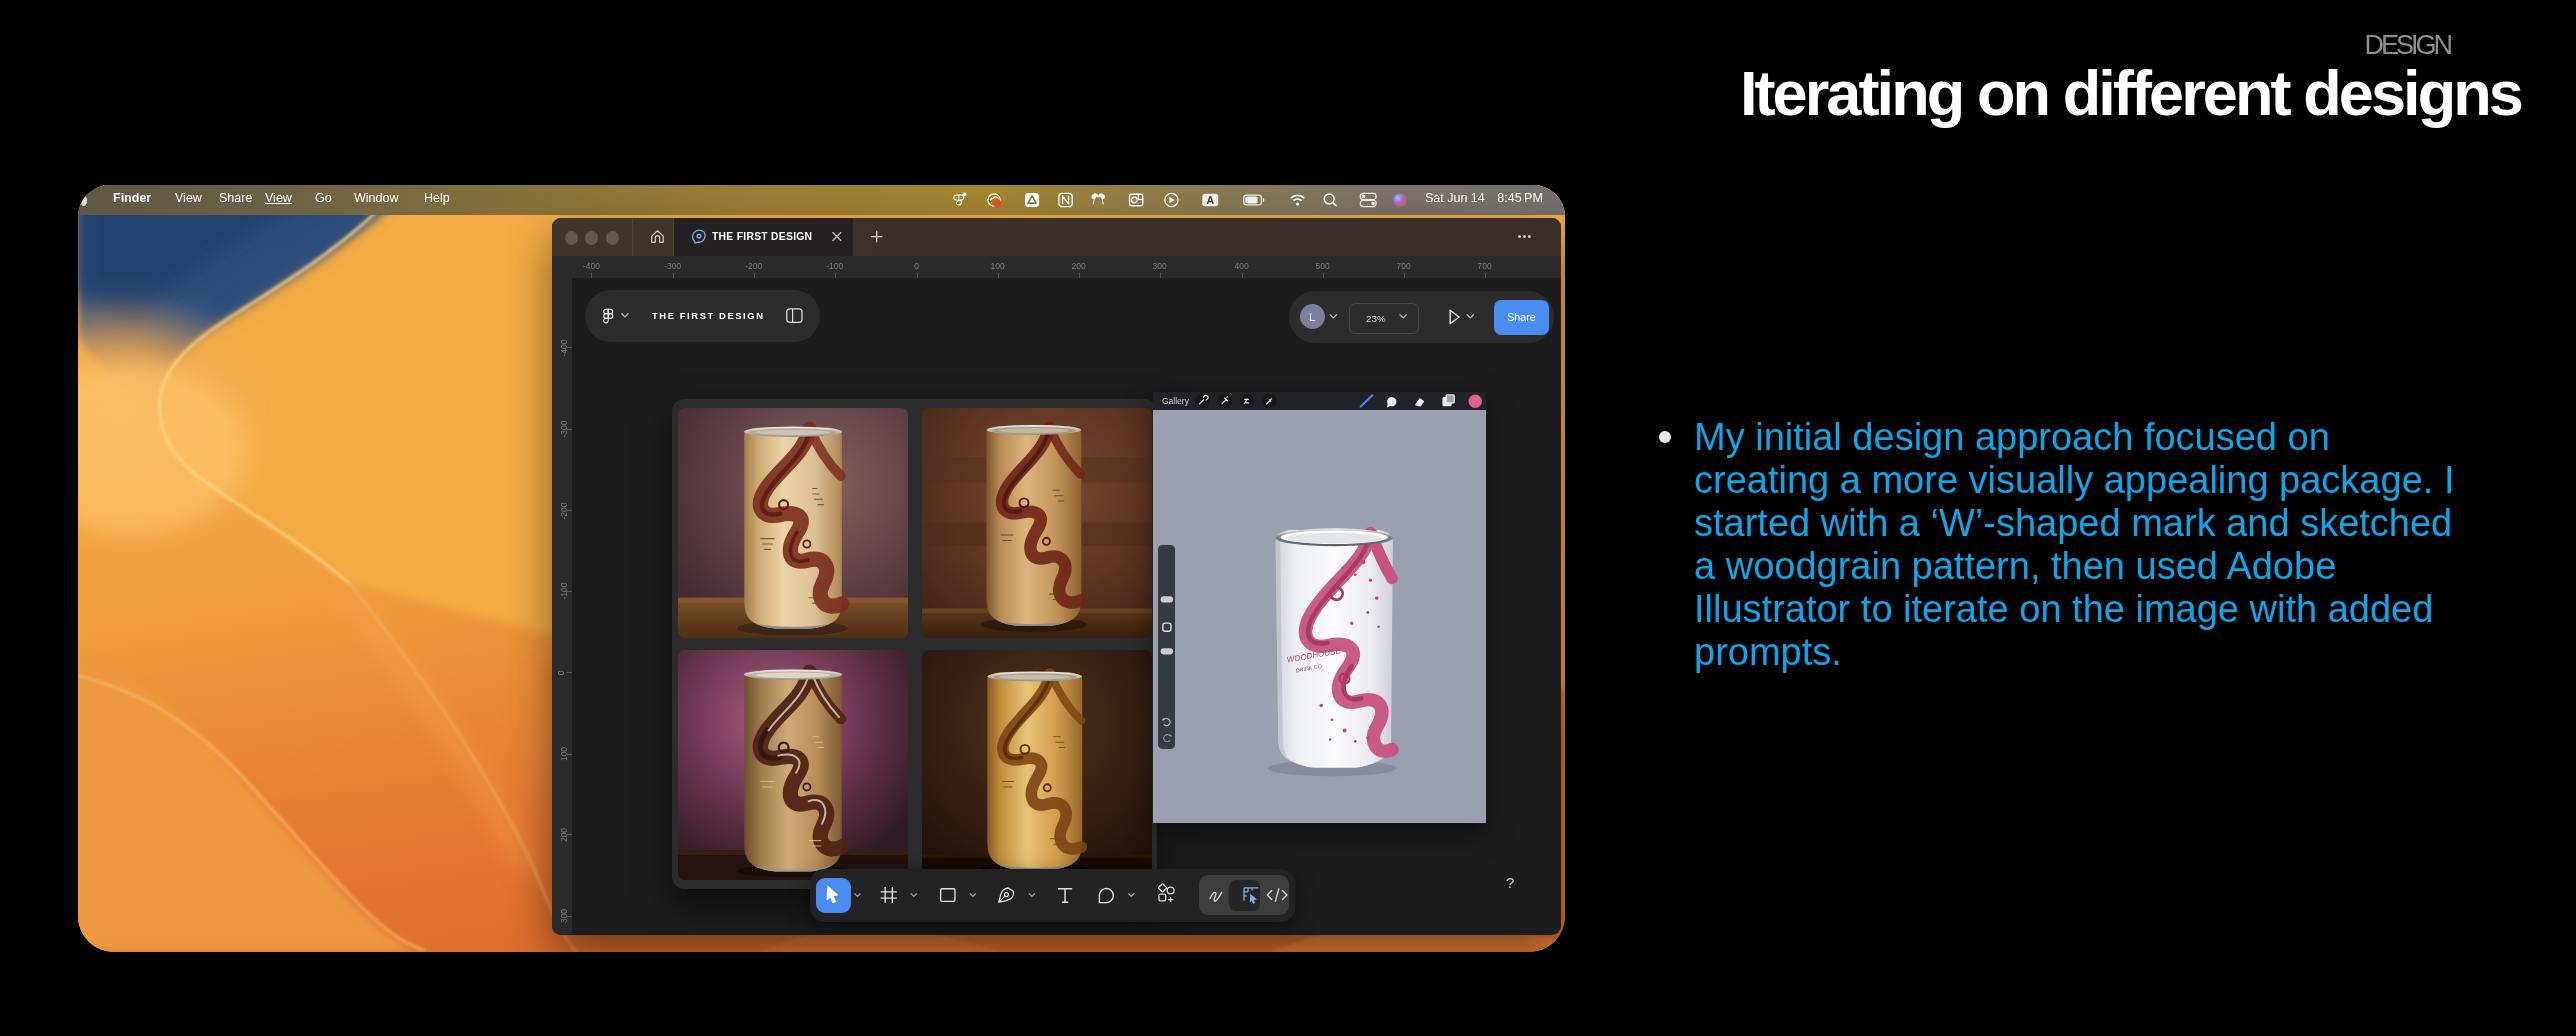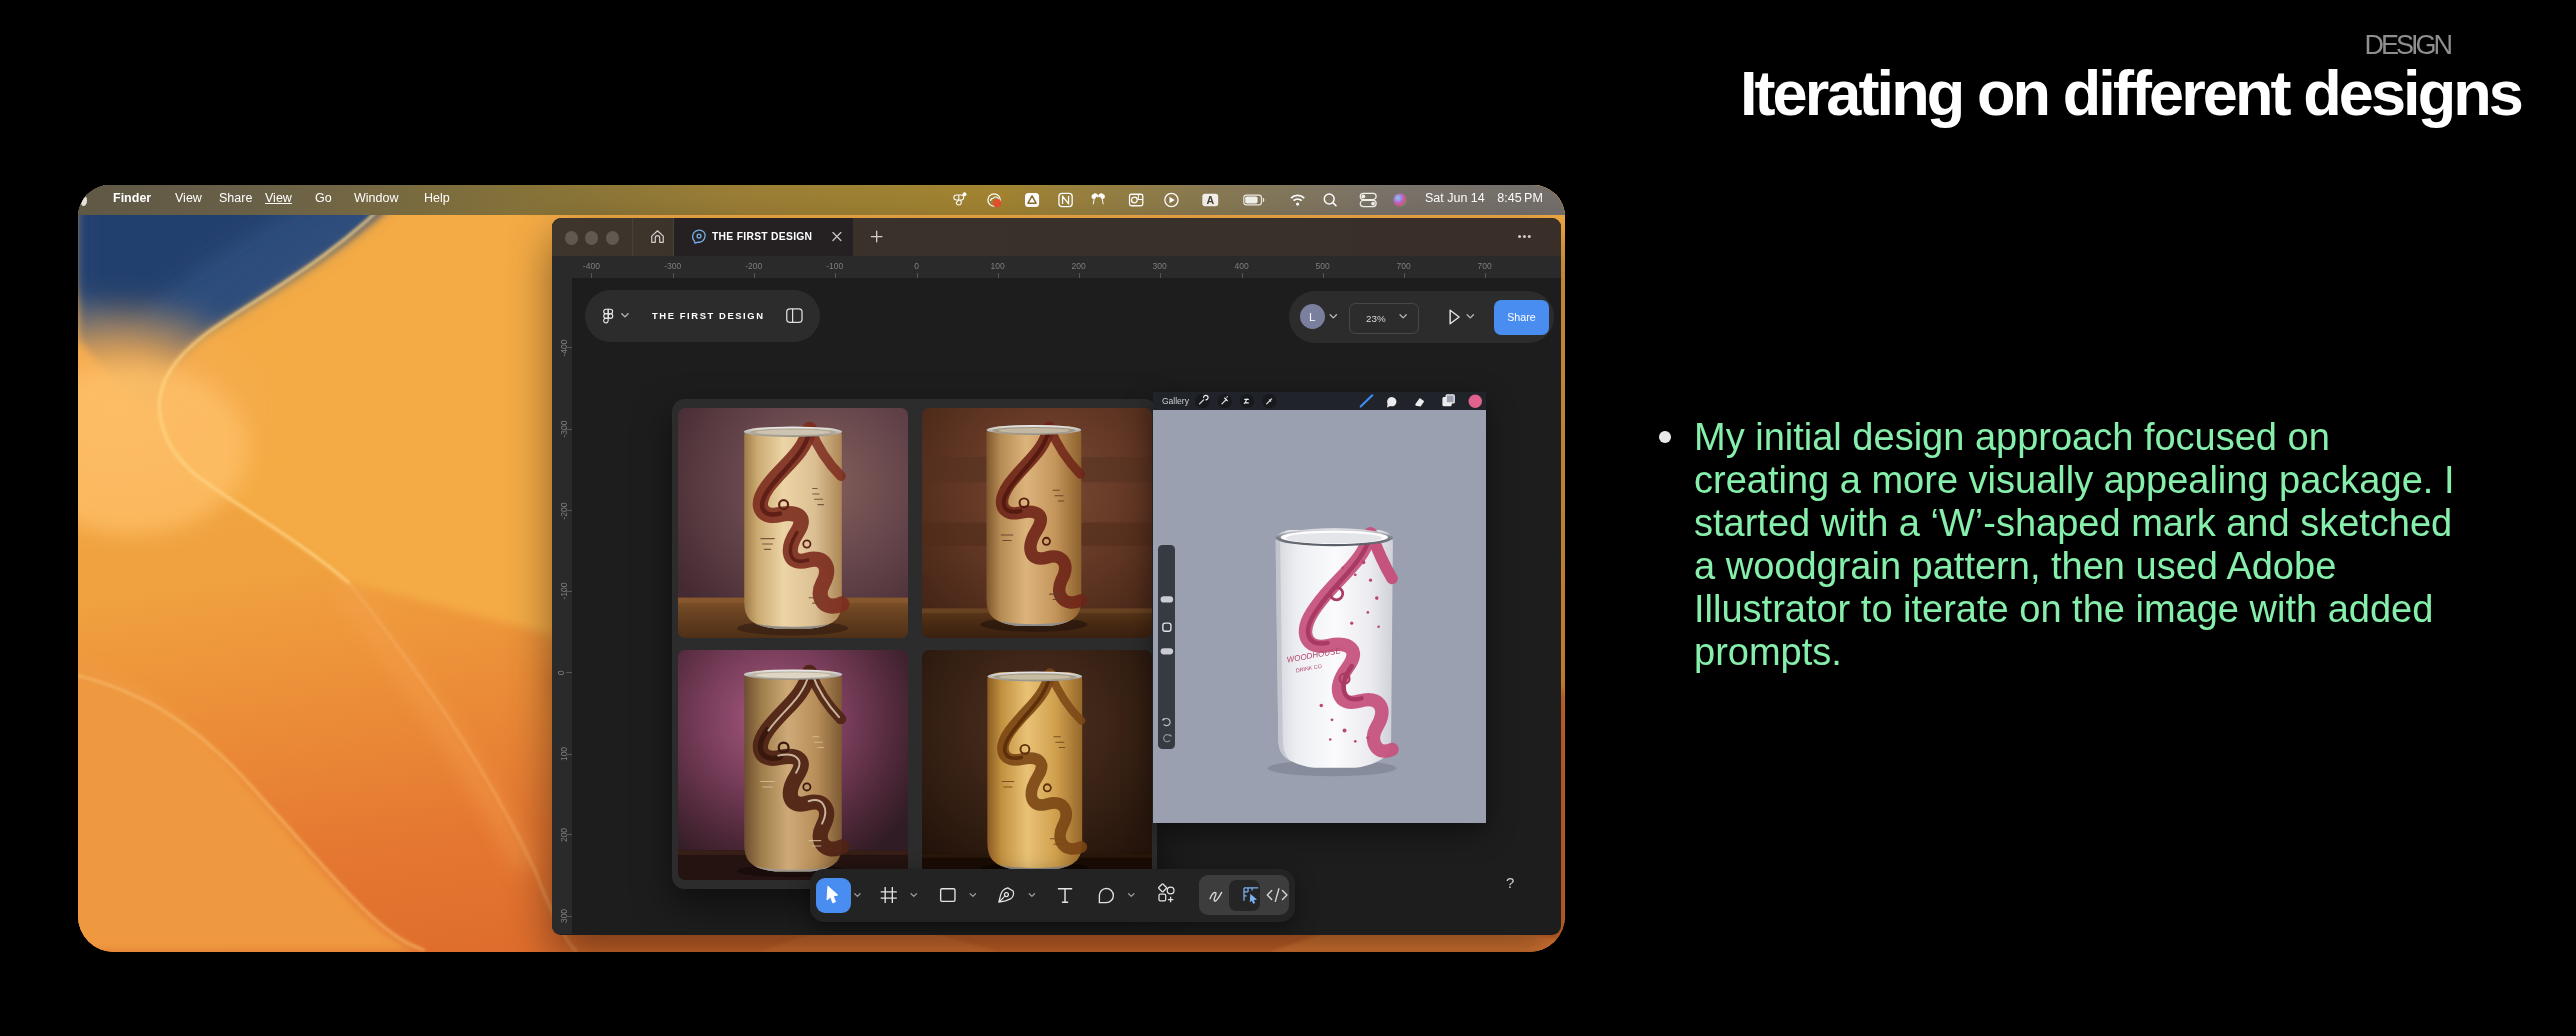--- a/index.html
+++ b/index.html
@@ -4,21 +4,21 @@
 <style>
   html,body{margin:0;padding:0;background:#000;}
   body{width:2576px;height:1036px;position:relative;overflow:hidden;
        font-family:"Liberation Sans", sans-serif;}
   .abs{position:absolute;}
 
   
   #process{right:126px;top:29.5px;font-size:27px;color:#8f8f8f;letter-spacing:-3px;}
   #title{right:55px;top:57px;font-size:63px;font-weight:bold;color:#fff;white-space:nowrap;letter-spacing:-2.9px;}
   #bullet-dot{left:1659px;top:431px;width:11.6px;height:11.6px;border-radius:50%;background:#e8e8e8;}
-  #bullets{left:1694px;top:416px;font-size:38px;line-height:43px;color:#86efac;}
+  #bullets{left:1694px;top:416px;font-size:38px;line-height:43px;color:#0ea5e9;}
 
   
   #desktop{left:78px;top:185px;width:1487px;height:767px;border-radius:32px 32px 36px 36px;
            overflow:hidden;background:#efa33e;}
   #wallsvg{left:0;top:0;}
   #menubar{left:0;top:0;width:1487px;height:30px;
     background:linear-gradient(90deg,#5f5845 0%,#696048 12%,#857239 30%,#9c7f36 45%,#a28431 62%,#8a7a50 75%,#7a736a 88%,#746f6b 100%);
     color:#fff;font-size:12.5px;}
   .mi{position:absolute;top:6.3px;}
   #menubar .clock{font-weight:500;}

